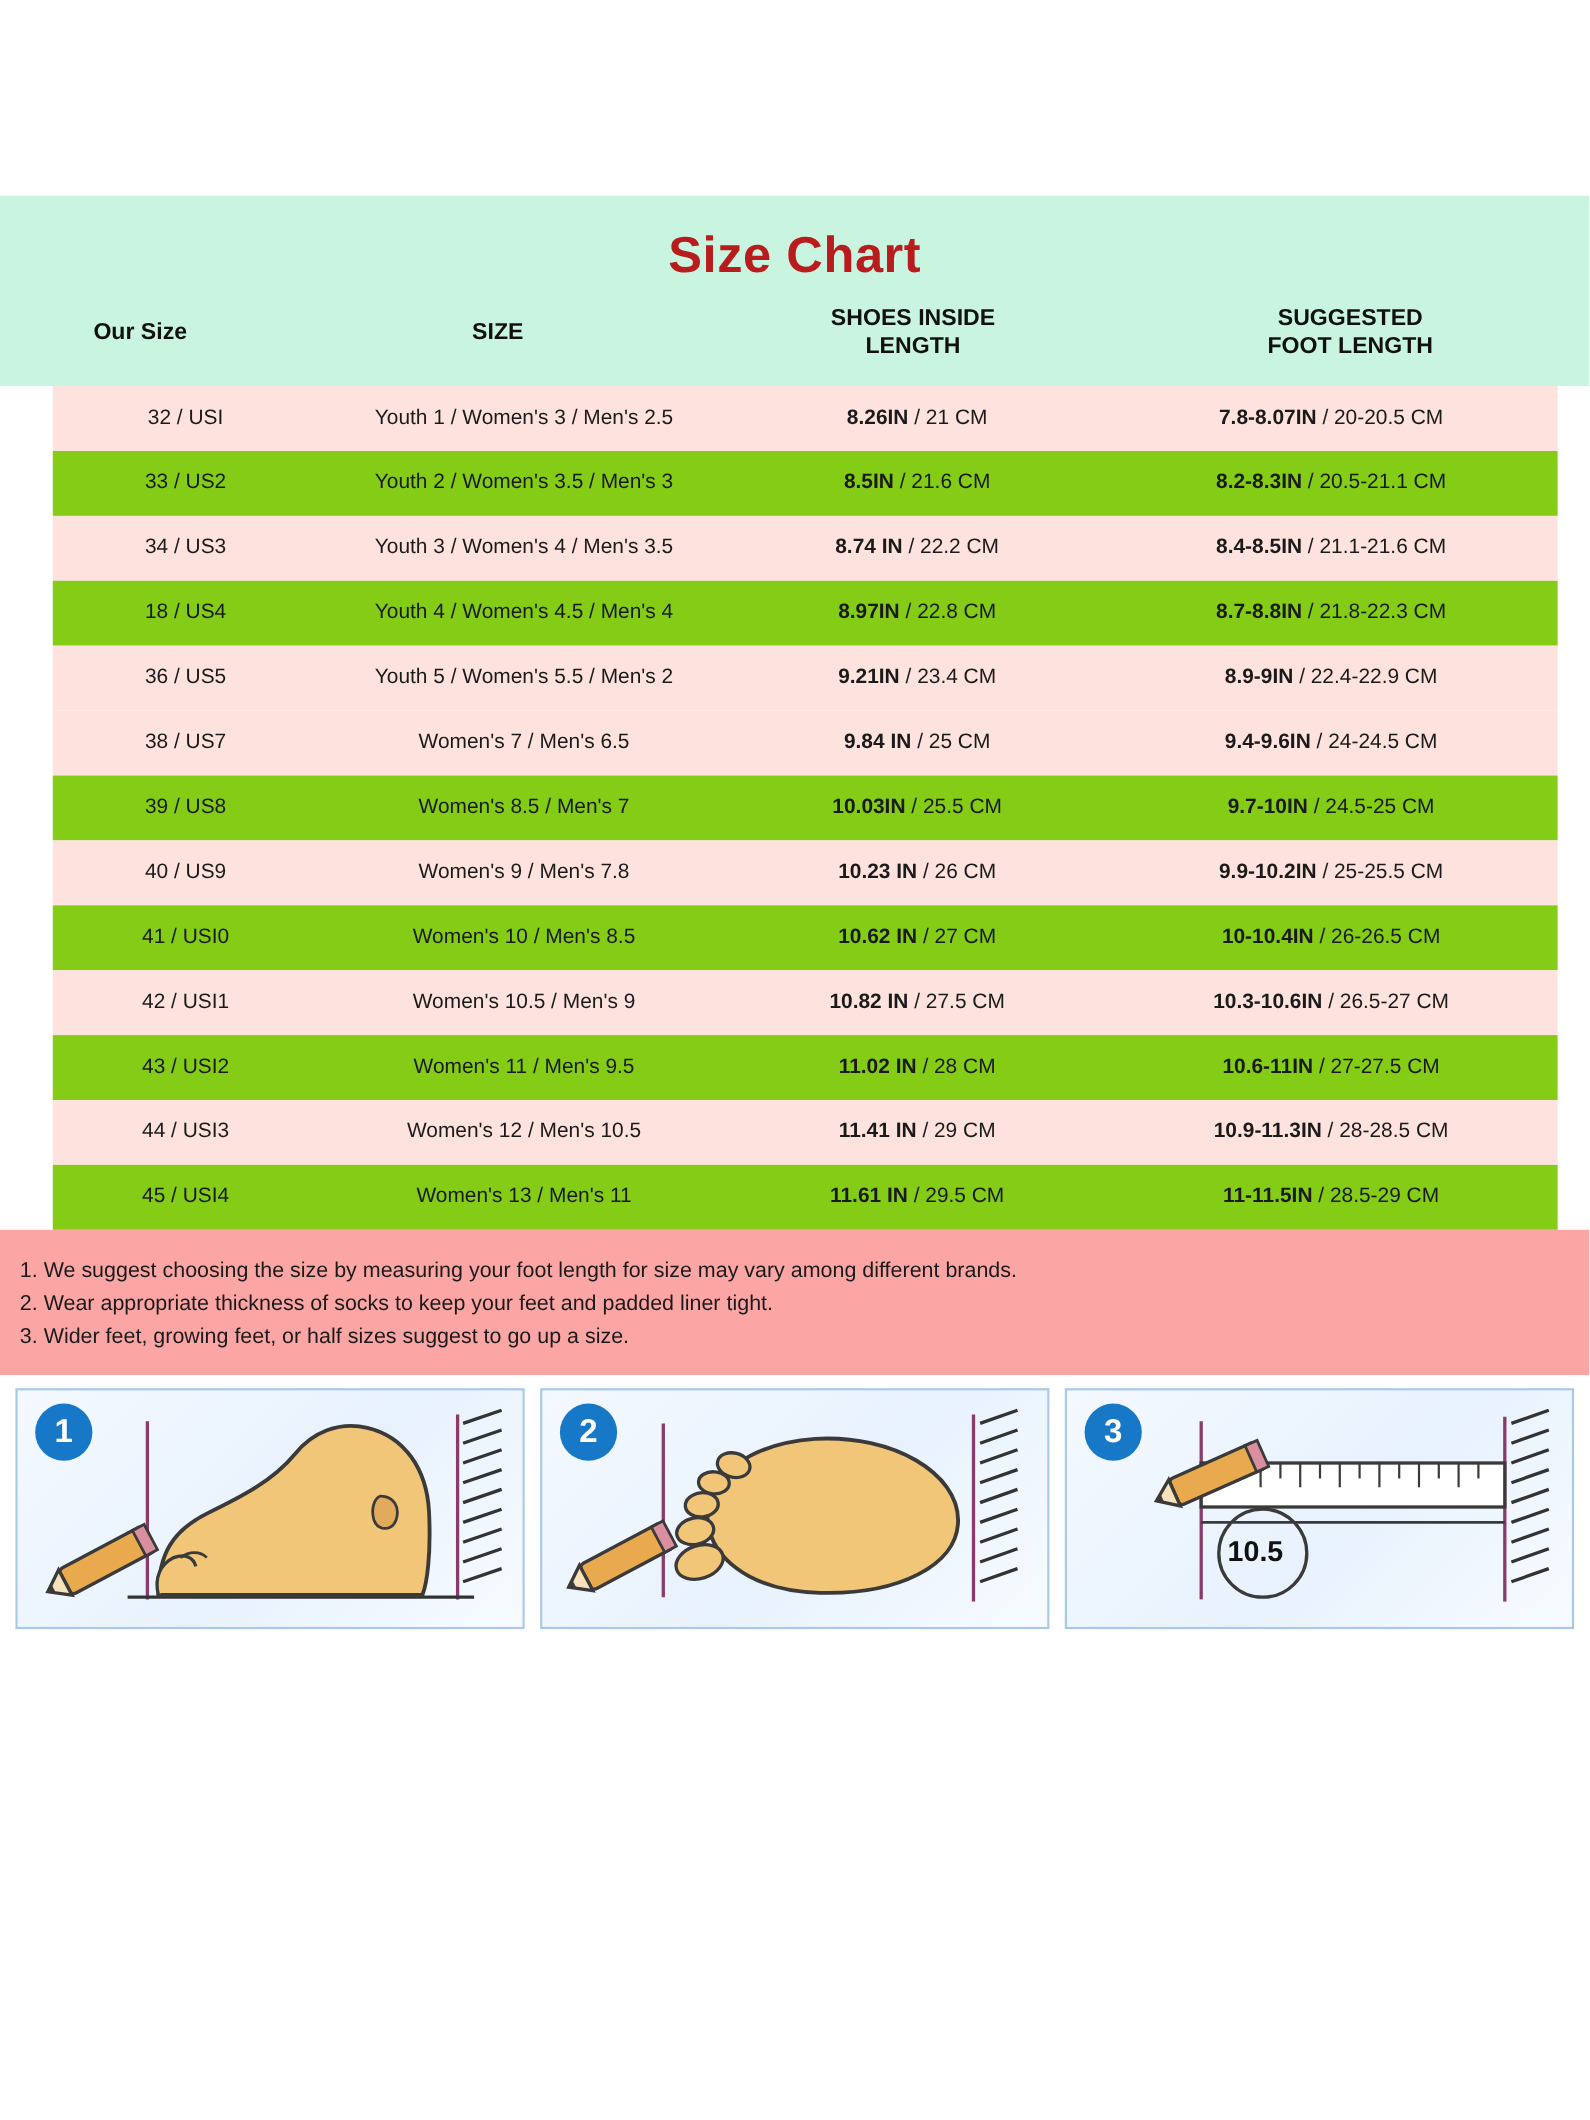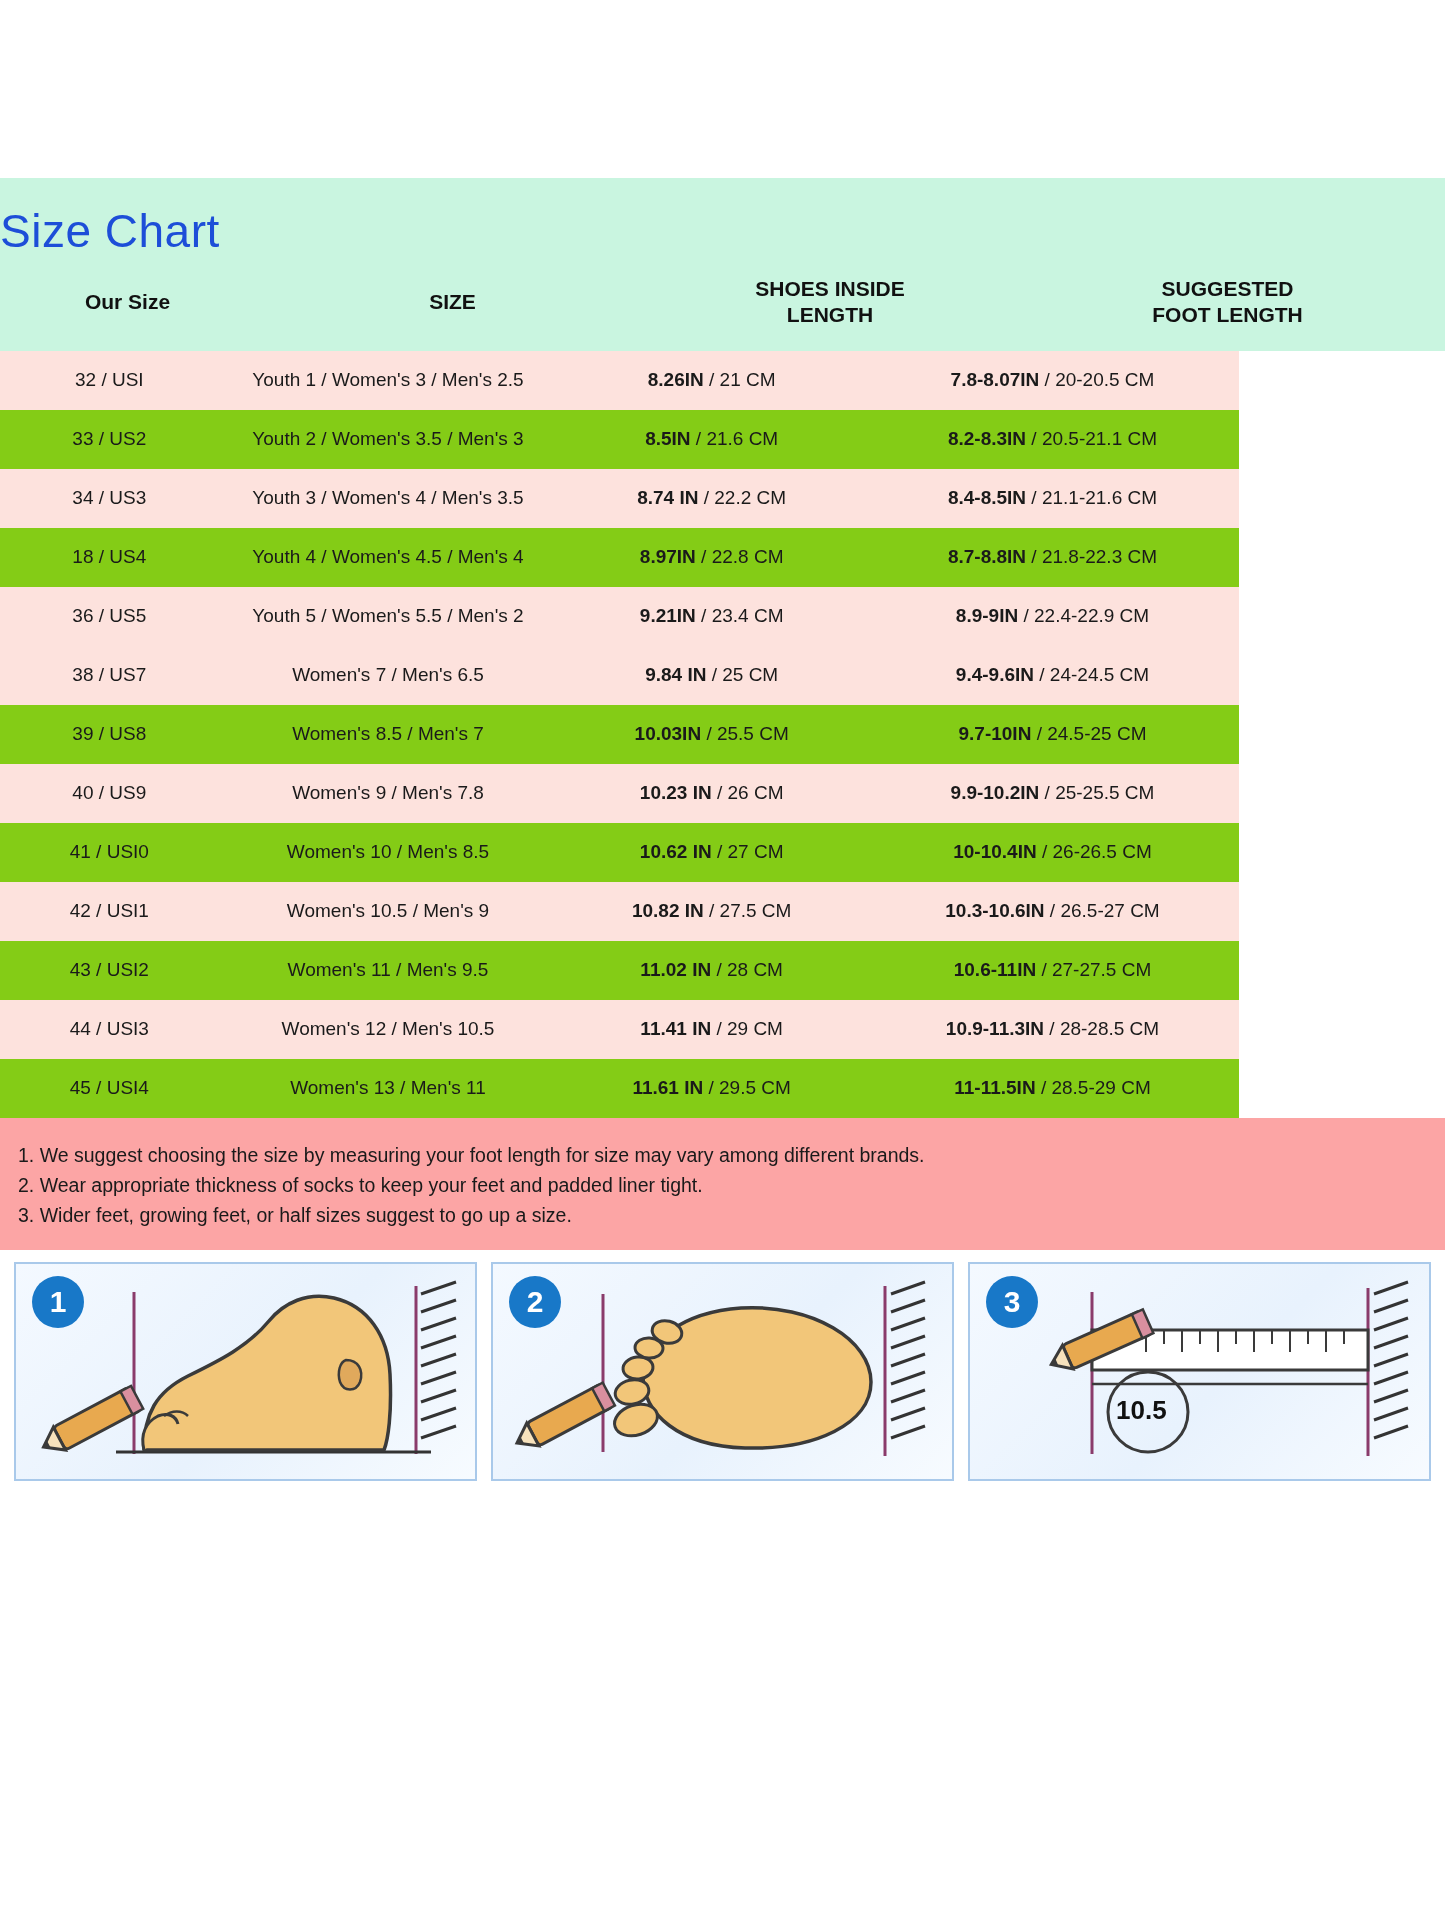--- a/index.html
+++ b/index.html
@@ -27,24 +27,25 @@
     left: 0;
     top: 178px;
     width: 1445px;
   }
   
   .chart-header {
     background: #c9f5e0;
     padding: 26px 0 8px 0;
   }
   .chart-title {
+    text-align: center;
     font-size: 46px;
-    font-weight: normal;
+    font-weight: bold;
     letter-spacing: 0.5px;
-    color: #1d4ed8;
+    color: #b91c1c;
     margin: 0 0 18px 0;
   }
   .head-row {
     display: flex;
     align-items: center;
     padding-bottom: 14px;
   }
   .head-cell {
     font-size: 21px;
     font-weight: bold;
@@ -52,21 +53,22 @@
     color: #111111;
     line-height: 1.25;
   }
   .c1 { width: 255px; }
   .c2 { width: 395px; }
   .c3 { width: 360px; }
   .c4 { width: 435px; }
 
   
   .rows {
-    width: 1239px;
+    width: 1368px;
+    margin-left: 48px;
   }
   .row {
     display: flex;
     align-items: center;
     height: 59px;
   }
   .row.odd  { background: #fde2dd; }
   .row.even { background: #84cc16; }
 
   .cell {

